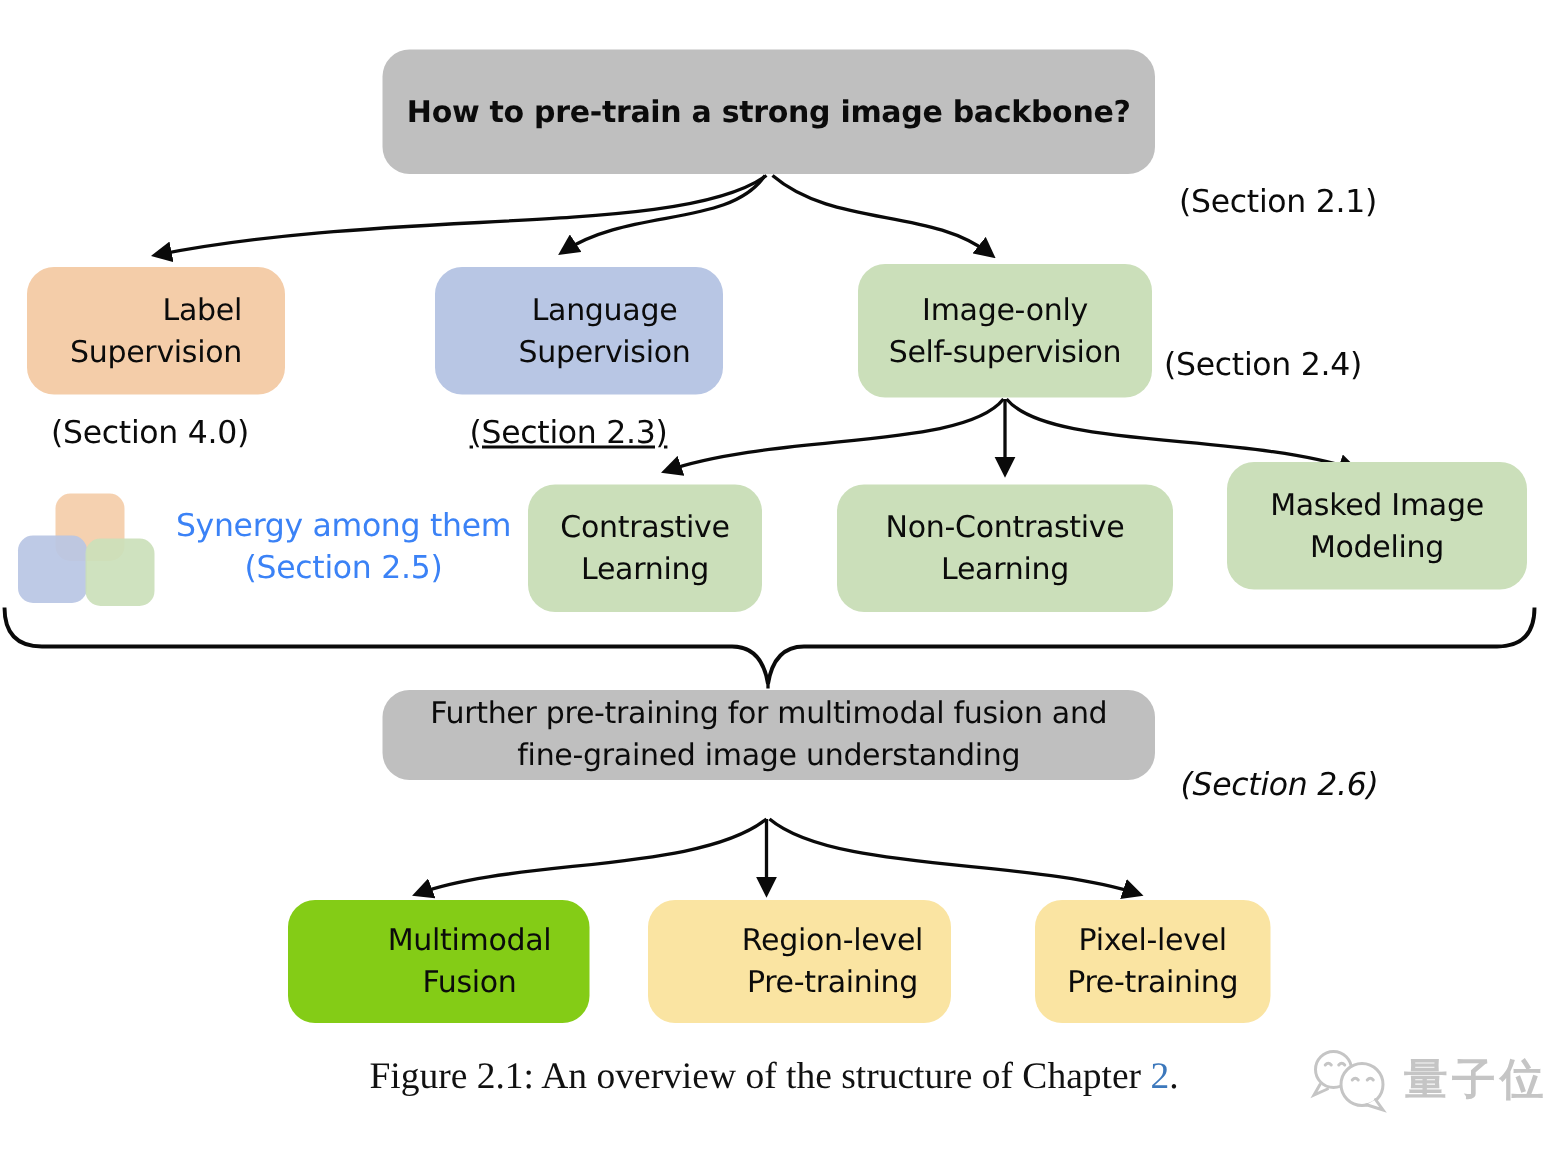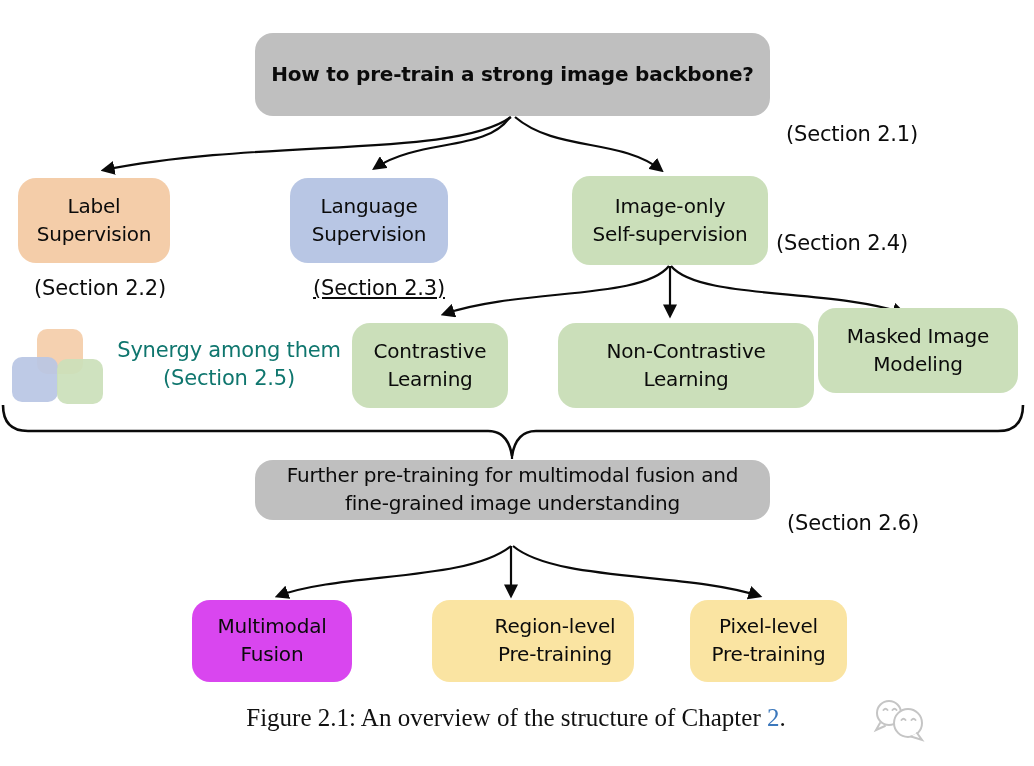--- a/index.html
+++ b/index.html
@@ -15,21 +15,21 @@
     letter-spacing:-0.2px;
   }
   .node.big{font-size:20px;}
   .seclabel{
     position:absolute;z-index:2;font-size:21px;color:#0b0b0b;white-space:nowrap;
     transform:translateX(-50%);letter-spacing:-0.2px;
   }
   .synergy-square{position:absolute;width:46px;height:45px;border-radius:10px;z-index:2;opacity:0.92;}
   .synergy-text{
     position:absolute;left:117px;top:336px;width:224px;z-index:2;text-align:center;
-    font-size:21px;line-height:28px;white-space:pre-line;color:#0f766e;letter-spacing:-0.2px;
+    font-size:21px;line-height:28px;white-space:pre-line;color:#3b82f6;letter-spacing:-0.2px;
   }
   #caption{
     position:absolute;left:0;top:704px;width:1032px;text-align:center;z-index:2;
     font-family:"Liberation Serif","DejaVu Serif",serif;font-size:25px;color:#111;
   }
   #caption .link{cursor:pointer;}
   #watermark{position:absolute;left:868px;top:697px;z-index:2;display:flex;align-items:center;}
   #watermark .wm-text{
     font-size:29px;color:#c5c5c5;letter-spacing:3px;margin-left:4px;
     font-family:"DejaVu Sans",sans-serif;font-weight:700;
@@ -61,50 +61,50 @@
       <path d="M513,546 C556,582 686,572 759,596" marker-end="url(#ah)"></path>
     </g>
 
     <path d="M3,405 Q3,431 28,431 L488,431 Q508,431 512,456 Q516,431 536,431 L998,431 Q1023,431 1023,405" fill="none" stroke="#0a0a0a" stroke-width="2.6"></path>
     <path d="M512,450 L512,459" fill="none" stroke="#0a0a0a" stroke-width="2.2"></path>
   </svg>
 
   <div class="node big" style="left: 255px; top: 33px; width: 515px; height: 83px; background: rgb(191, 191, 191); font-weight: bold;">How to pre-train a strong image backbone?</div>
   <div class="seclabel" style="left:852px;top:85px;margin-top:37px;">(Section 2.1)</div>
 
-  <div class="node" style="left: 18px; top: 178px; width: 152px; height: 85px; background: rgb(244, 205, 169);">Label
+  <div class="node" style="left: 18px; top: 178px; width: 172px; height: 85px; background: rgb(244, 205, 169); text-align: right;">Label
 Supervision</div>
-  <div class="seclabel" style="left:100px;top:276px;">(Section 2.2)</div>
+  <div class="seclabel" style="left:100px;top:276px;">(Section 4.0)</div>
 
-  <div class="node" style="left: 290px; top: 178px; width: 158px; height: 85px; background: rgb(184, 198, 228);">Language
+  <div class="node" style="left: 290px; top: 178px; width: 158px; height: 85px; background: rgb(184, 198, 228); padding-left: 34px;">Language
 Supervision</div>
   <div class="seclabel" style="left:379px;top:276px;text-decoration:underline;">(Section 2.3)</div>
 
   <div class="node" style="left: 572px; top: 176px; width: 196px; height: 89px; background: rgb(203, 223, 186);">Image-only
 Self-supervision</div>
   <div class="seclabel" style="left:842px;top:231px;">(Section 2.4)</div>
 
   <div class="synergy-square" style="left: 37px; top: 329px; background: rgb(244, 205, 169);"></div>
   <div class="synergy-square" style="left: 12px; top: 357px; background: rgb(184, 198, 228);"></div>
   <div class="synergy-square" style="left: 57px; top: 359px; background: rgb(203, 223, 186);"></div>
   <div class="synergy-text">Synergy among them
 (Section 2.5)</div>
 
   <div class="node" style="left: 352px; top: 323px; width: 156px; height: 85px; background: rgb(203, 223, 186);">Contrastive
 Learning</div>
-  <div class="node" style="left: 558px; top: 323px; width: 256px; height: 85px; background: rgb(203, 223, 186);">Non-Contrastive
+  <div class="node" style="left: 558px; top: 323px; width: 224px; height: 85px; background: rgb(203, 223, 186);">Non-Contrastive
 Learning</div>
   <div class="node" style="left: 818px; top: 308px; width: 200px; height: 85px; background: rgb(203, 223, 186);">Masked Image
 Modeling</div>
 
   <div class="node" style="left: 255px; top: 460px; width: 515px; height: 60px; background: rgb(191, 191, 191);">Further pre-training for multimodal fusion and
 fine-grained image understanding</div>
-  <div class="seclabel" style="left:853px;top:511px;">(Section 2.6)</div>
+  <div class="seclabel" style="left:853px;top:511px;font-style:italic;">(Section 2.6)</div>
 
-  <div class="node" style="left: 192px; top: 600px; width: 160px; height: 82px; background: #d946ef;">Multimodal
+  <div class="node" style="left: 192px; top: 600px; width: 160px; height: 82px; background: #84cc16; padding-left: 41px;">Multimodal
 Fusion</div>
   <div class="node" style="left: 432px; top: 600px; width: 158px; height: 82px; background: rgb(250, 228, 162); padding-left: 44px;">Region-level
 Pre-training</div>
   <div class="node" style="left: 690px; top: 600px; width: 157px; height: 82px; background: rgb(250, 228, 162);">Pixel-level
 Pre-training</div>
 
   <div id="caption"><span>Figure 2.1: An overview of the structure of Chapter </span><span class="link" style="color: rgb(60, 120, 188);">2</span><span>.</span></div>
 
   <div id="watermark">
     <svg width="64" height="46" viewBox="0 0 64 46">
@@ -112,15 +112,16 @@
         <circle cx="21" cy="16" r="12" fill="#ffffff"></circle>
         <path d="M12,26 L8,33 L17,29" fill="#ffffff"></path>
         <path d="M15.5,13 q2,-2.5 4,0"></path>
         <path d="M24.5,13 q2,-2.5 4,0"></path>
         <circle cx="40" cy="26" r="14" fill="#ffffff"></circle>
         <path d="M49,36 L54,43 L43,39.5" fill="#ffffff"></path>
         <path d="M33.5,23 q2,-2.5 4,0"></path>
         <path d="M43.5,23 q2,-2.5 4,0"></path>
       </g>
     </svg>
+    <span class="wm-text">量子位</span>
   </div>
 
 </div>
 
 </body></html>

